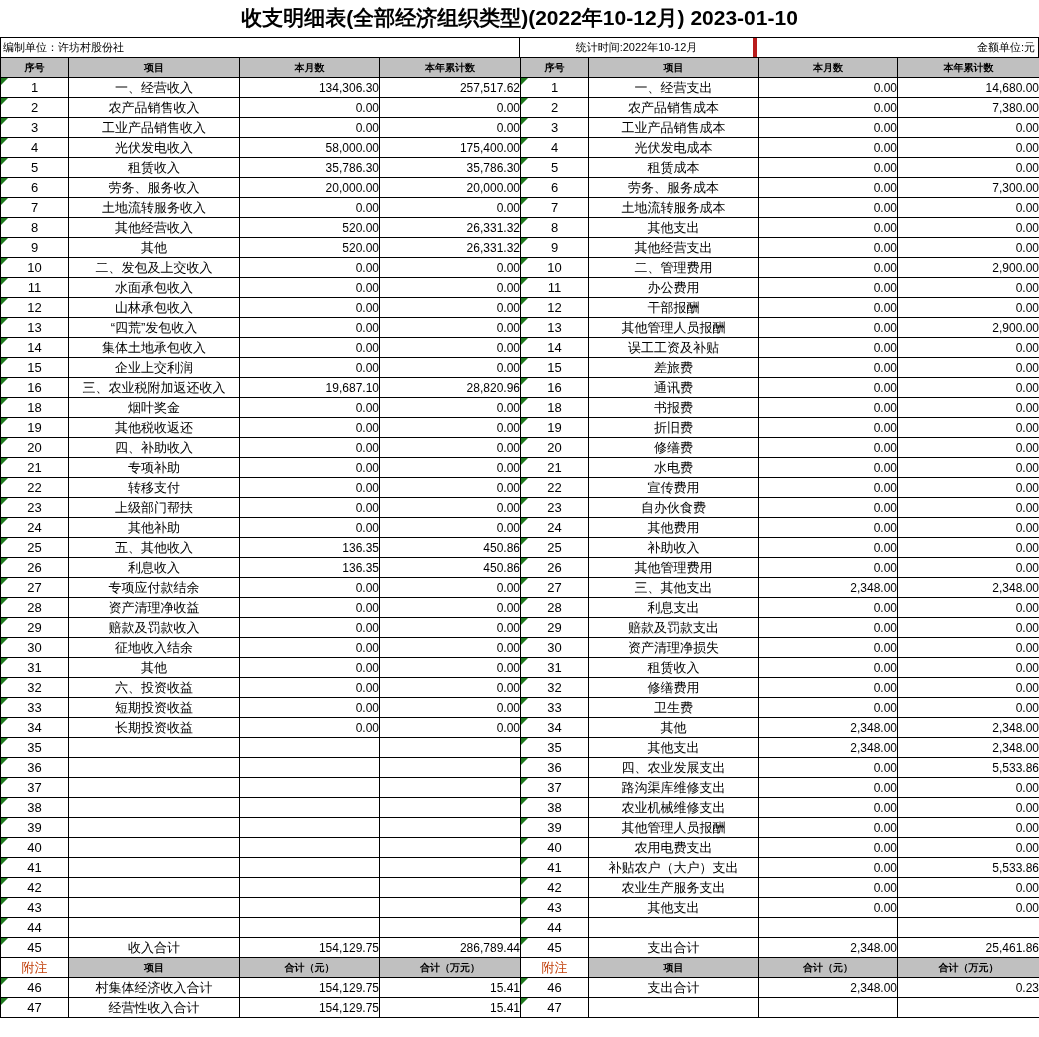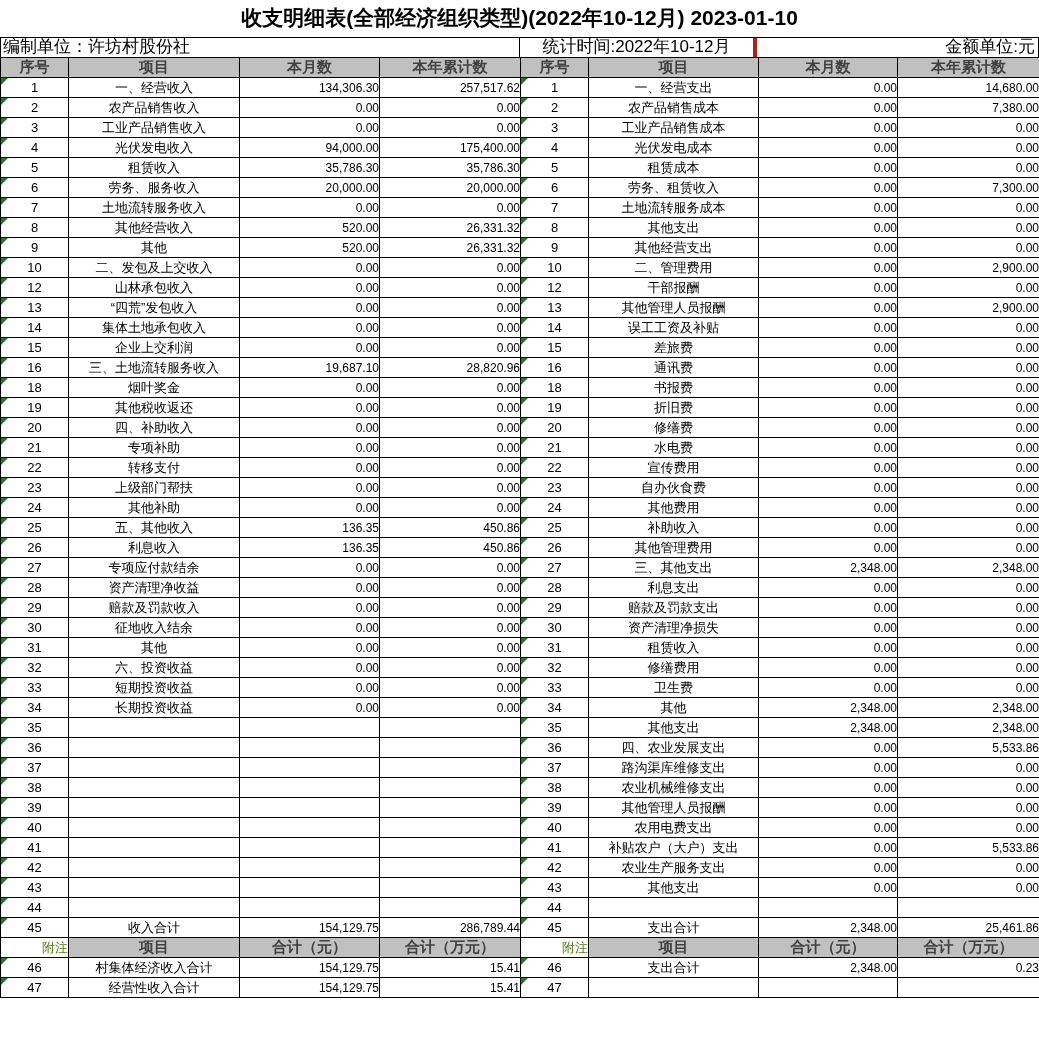--- a/index.html
+++ b/index.html
@@ -8,42 +8,42 @@
     font-family:Liberation Sans, sans-serif;
     overflow:hidden;position:relative;
   }
   .title{
     height:37px;line-height:35px;text-align:center;
     font-weight:bold;font-size:21px;letter-spacing:0;
   }
   .meta{
     display:flex;height:20px;box-sizing:border-box;
     border:1px solid #000;border-bottom:none;
-    font-size:17px;line-height:18px;
+    font-size:11px;line-height:18px;
   }
   .meta-cell{box-sizing:border-box;overflow:hidden;white-space:nowrap;}
   .m1{width:519px;border-right:1px solid #000;padding-left:2px;text-align:left;}
   .m2{width:237px;border-right:4px solid #b91c1c;text-align:center;}
   .m3{flex:1;text-align:right;padding-right:3px;}
   table.grid{
     border-collapse:collapse;table-layout:fixed;width:1039px;
   }
   table.grid tr{height:20px;}
   table.grid td{
     border:1px solid #000;padding:0;box-sizing:border-box;
     overflow:hidden;white-space:nowrap;vertical-align:middle;
     height:20px;
   }
   td.hd{
-    background:#C0C0C0;color:#404040;font-weight:bold;
-    text-align:center;font-size:15px;
+    background:#C0C0C0;color:#000000;font-weight:bold;
+    text-align:center;font-size:10px;
   }
   td.note-seq{
-    background:#ffffff;color:#4d7c0f;font-weight:normal;
-    text-align:right;font-size:13px;
+    background:#ffffff;color:#c2410c;font-weight:normal;
+    text-align:center;font-size:13px;
   }
   td.seq{text-align:center;font-size:13px;position:relative;}
   td.item{text-align:center;font-size:13px;}
   td.num{text-align:right;font-size:12px;padding-right:4px;}
   .tri{
     position:absolute;left:0;top:0;width:7px;height:7px;
     background:#1E7B1E;
     clip-path:polygon(0 0,100% 0,0 100%);
   }
 </style>
@@ -110,21 +110,21 @@
           <td class="num">0.00</td>
           <td class="num">0.00</td>
           <td class="seq"><span class="tri"></span><span>3</span></td>
           <td class="item">工业产品销售成本</td>
           <td class="num">0.00</td>
           <td class="num">0.00</td>
         </tr>
         <tr>
           <td class="seq"><span class="tri"></span><span>4</span></td>
           <td class="item">光伏发电收入</td>
-          <td class="num">94,000.00</td>
+          <td class="num">58,000.00</td>
           <td class="num">175,400.00</td>
           <td class="seq"><span class="tri"></span><span>4</span></td>
           <td class="item">光伏发电成本</td>
           <td class="num">0.00</td>
           <td class="num">0.00</td>
         </tr>
         <tr>
           <td class="seq"><span class="tri"></span><span>5</span></td>
           <td class="item">租赁收入</td>
           <td class="num">35,786.30</td>
@@ -133,21 +133,21 @@
           <td class="item">租赁成本</td>
           <td class="num">0.00</td>
           <td class="num">0.00</td>
         </tr>
         <tr>
           <td class="seq"><span class="tri"></span><span>6</span></td>
           <td class="item">劳务、服务收入</td>
           <td class="num">20,000.00</td>
           <td class="num">20,000.00</td>
           <td class="seq"><span class="tri"></span><span>6</span></td>
-          <td class="item">劳务、租赁收入</td>
+          <td class="item">劳务、服务成本</td>
           <td class="num">0.00</td>
           <td class="num">7,300.00</td>
         </tr>
         <tr>
           <td class="seq"><span class="tri"></span><span>7</span></td>
           <td class="item">土地流转服务收入</td>
           <td class="num">0.00</td>
           <td class="num">0.00</td>
           <td class="seq"><span class="tri"></span><span>7</span></td>
           <td class="item">土地流转服务成本</td>
@@ -178,20 +178,30 @@
           <td class="seq"><span class="tri"></span><span>10</span></td>
           <td class="item">二、发包及上交收入</td>
           <td class="num">0.00</td>
           <td class="num">0.00</td>
           <td class="seq"><span class="tri"></span><span>10</span></td>
           <td class="item">二、管理费用</td>
           <td class="num">0.00</td>
           <td class="num">2,900.00</td>
         </tr>
         <tr>
+          <td class="seq"><span class="tri"></span><span>11</span></td>
+          <td class="item">水面承包收入</td>
+          <td class="num">0.00</td>
+          <td class="num">0.00</td>
+          <td class="seq"><span class="tri"></span><span>11</span></td>
+          <td class="item">办公费用</td>
+          <td class="num">0.00</td>
+          <td class="num">0.00</td>
+        </tr>
+        <tr>
           <td class="seq"><span class="tri"></span><span>12</span></td>
           <td class="item">山林承包收入</td>
           <td class="num">0.00</td>
           <td class="num">0.00</td>
           <td class="seq"><span class="tri"></span><span>12</span></td>
           <td class="item">干部报酬</td>
           <td class="num">0.00</td>
           <td class="num">0.00</td>
         </tr>
         <tr>
@@ -219,21 +229,21 @@
           <td class="item">企业上交利润</td>
           <td class="num">0.00</td>
           <td class="num">0.00</td>
           <td class="seq"><span class="tri"></span><span>15</span></td>
           <td class="item">差旅费</td>
           <td class="num">0.00</td>
           <td class="num">0.00</td>
         </tr>
         <tr>
           <td class="seq"><span class="tri"></span><span>16</span></td>
-          <td class="item">三、土地流转服务收入</td>
+          <td class="item">三、农业税附加返还收入</td>
           <td class="num">19,687.10</td>
           <td class="num">28,820.96</td>
           <td class="seq"><span class="tri"></span><span>16</span></td>
           <td class="item">通讯费</td>
           <td class="num">0.00</td>
           <td class="num">0.00</td>
         </tr>
         <tr>
           <td class="seq"><span class="tri"></span><span>18</span></td>
           <td class="item">烟叶奖金</td>

